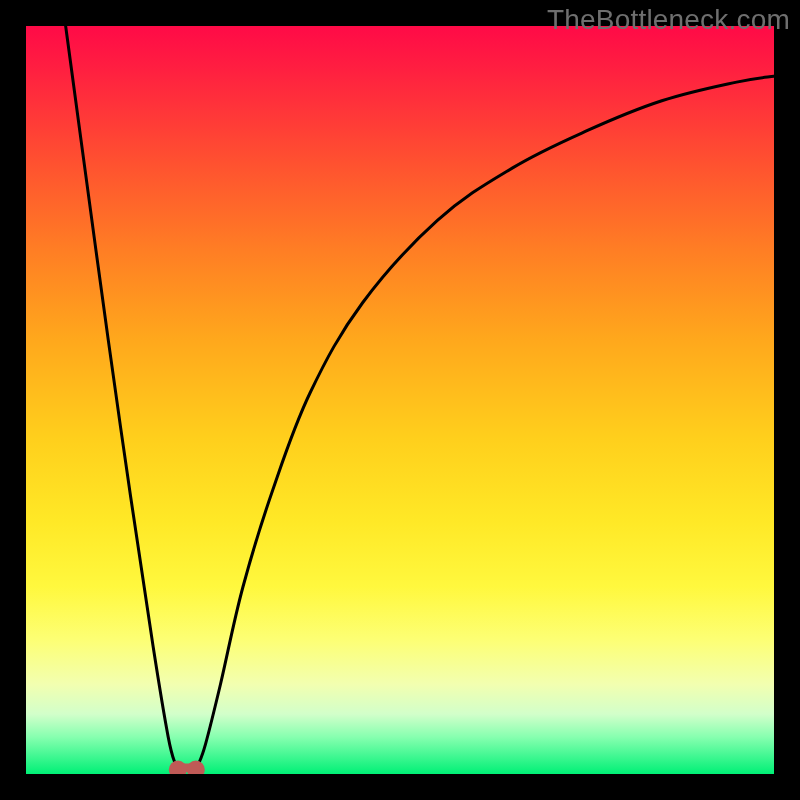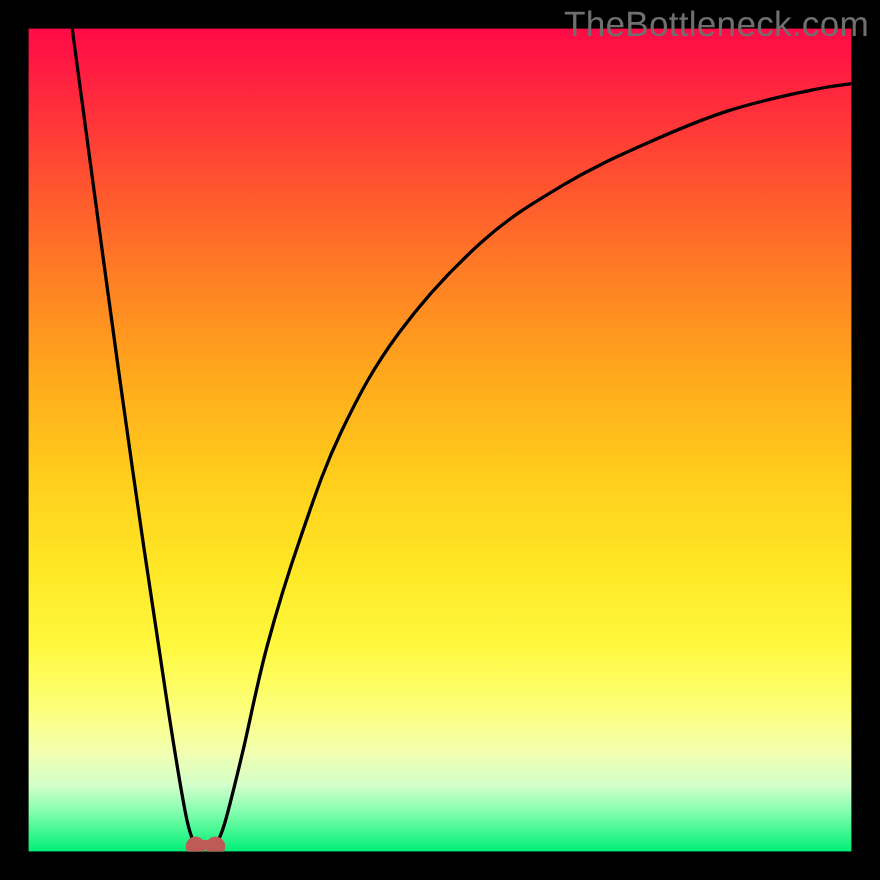--- a/index.html
+++ b/index.html
@@ -31,21 +31,21 @@
       #d2ffca 92%,
       #88ffb0 95%,
       #00f076 100%
     );
   }
   .watermark {
     position: absolute;
     top: 4px;
     right: 10px;
     color: #6f6f6f;
-    font-size: 32px;
+    font-size: 28px;
     font-weight: 500;
     letter-spacing: 0.2px;
     user-select: none;
   }
   svg.curve {
     position: absolute;
     left: 0;
     top: 0;
     width: 748px;
     height: 748px;

